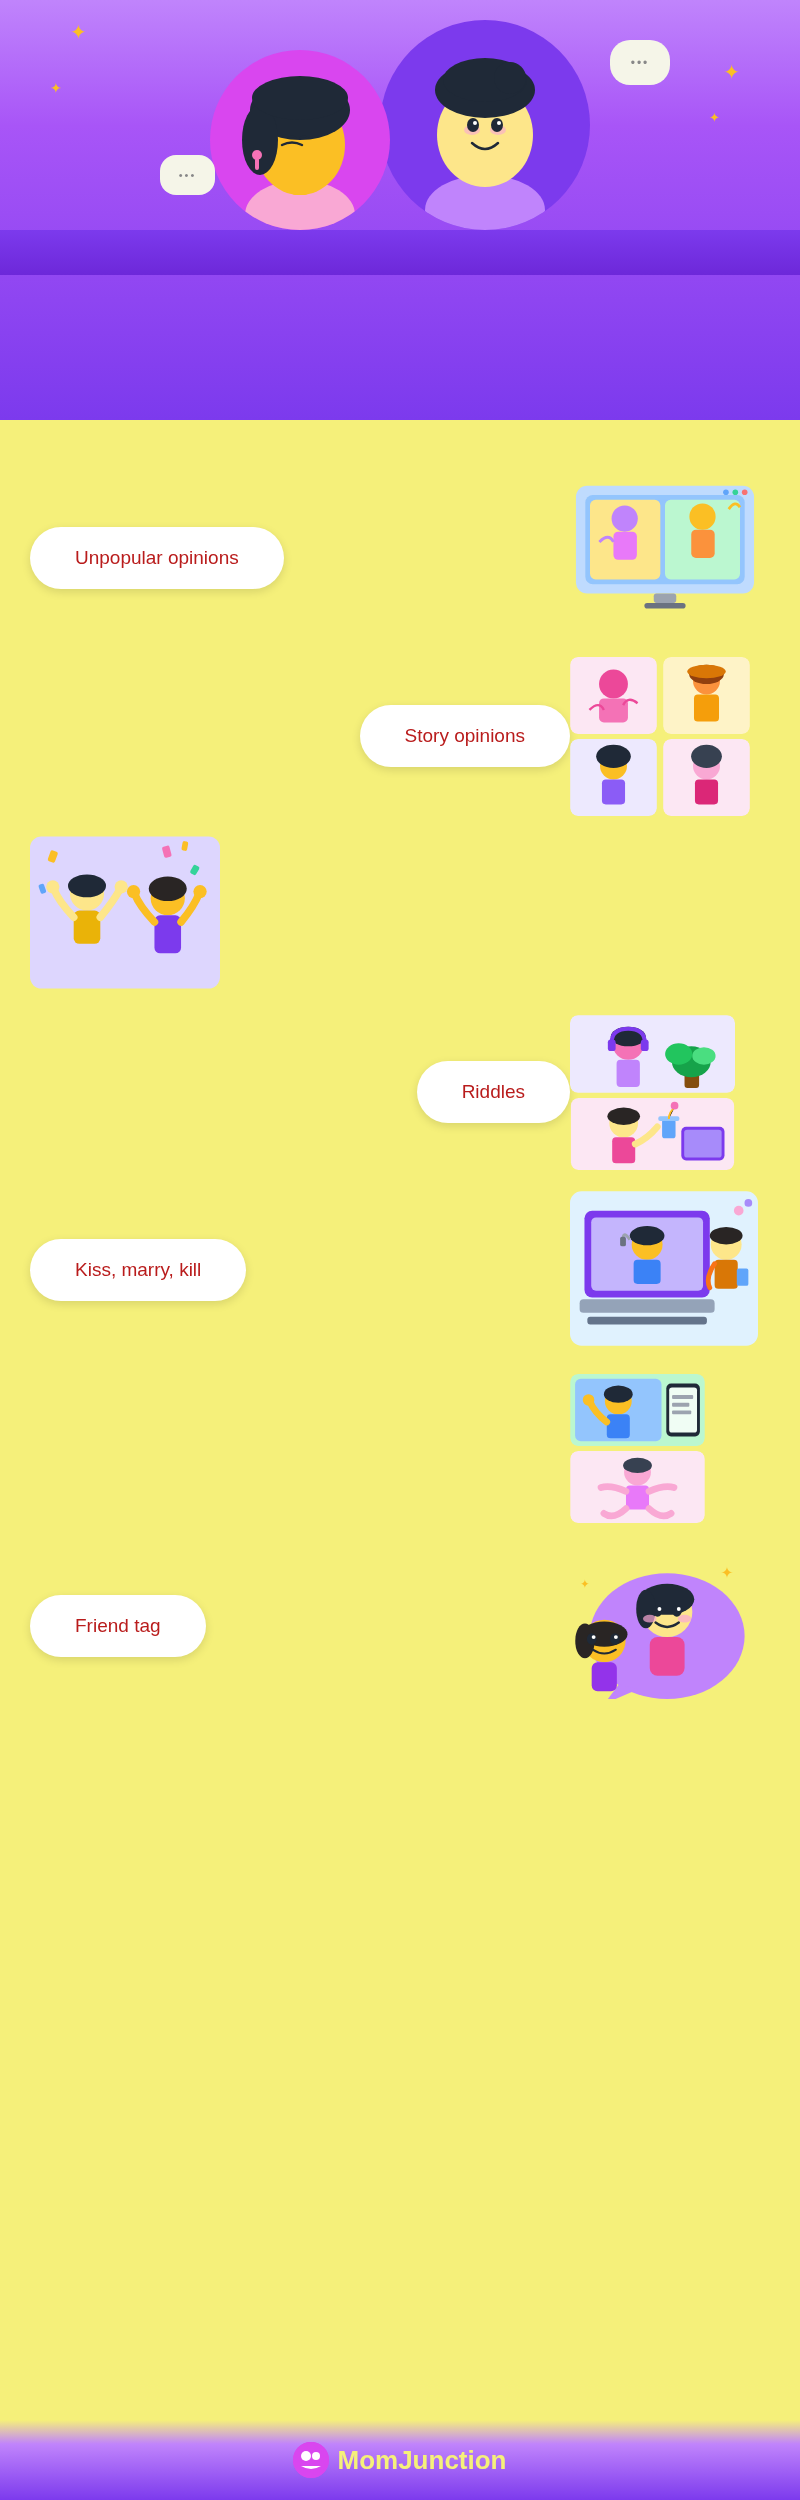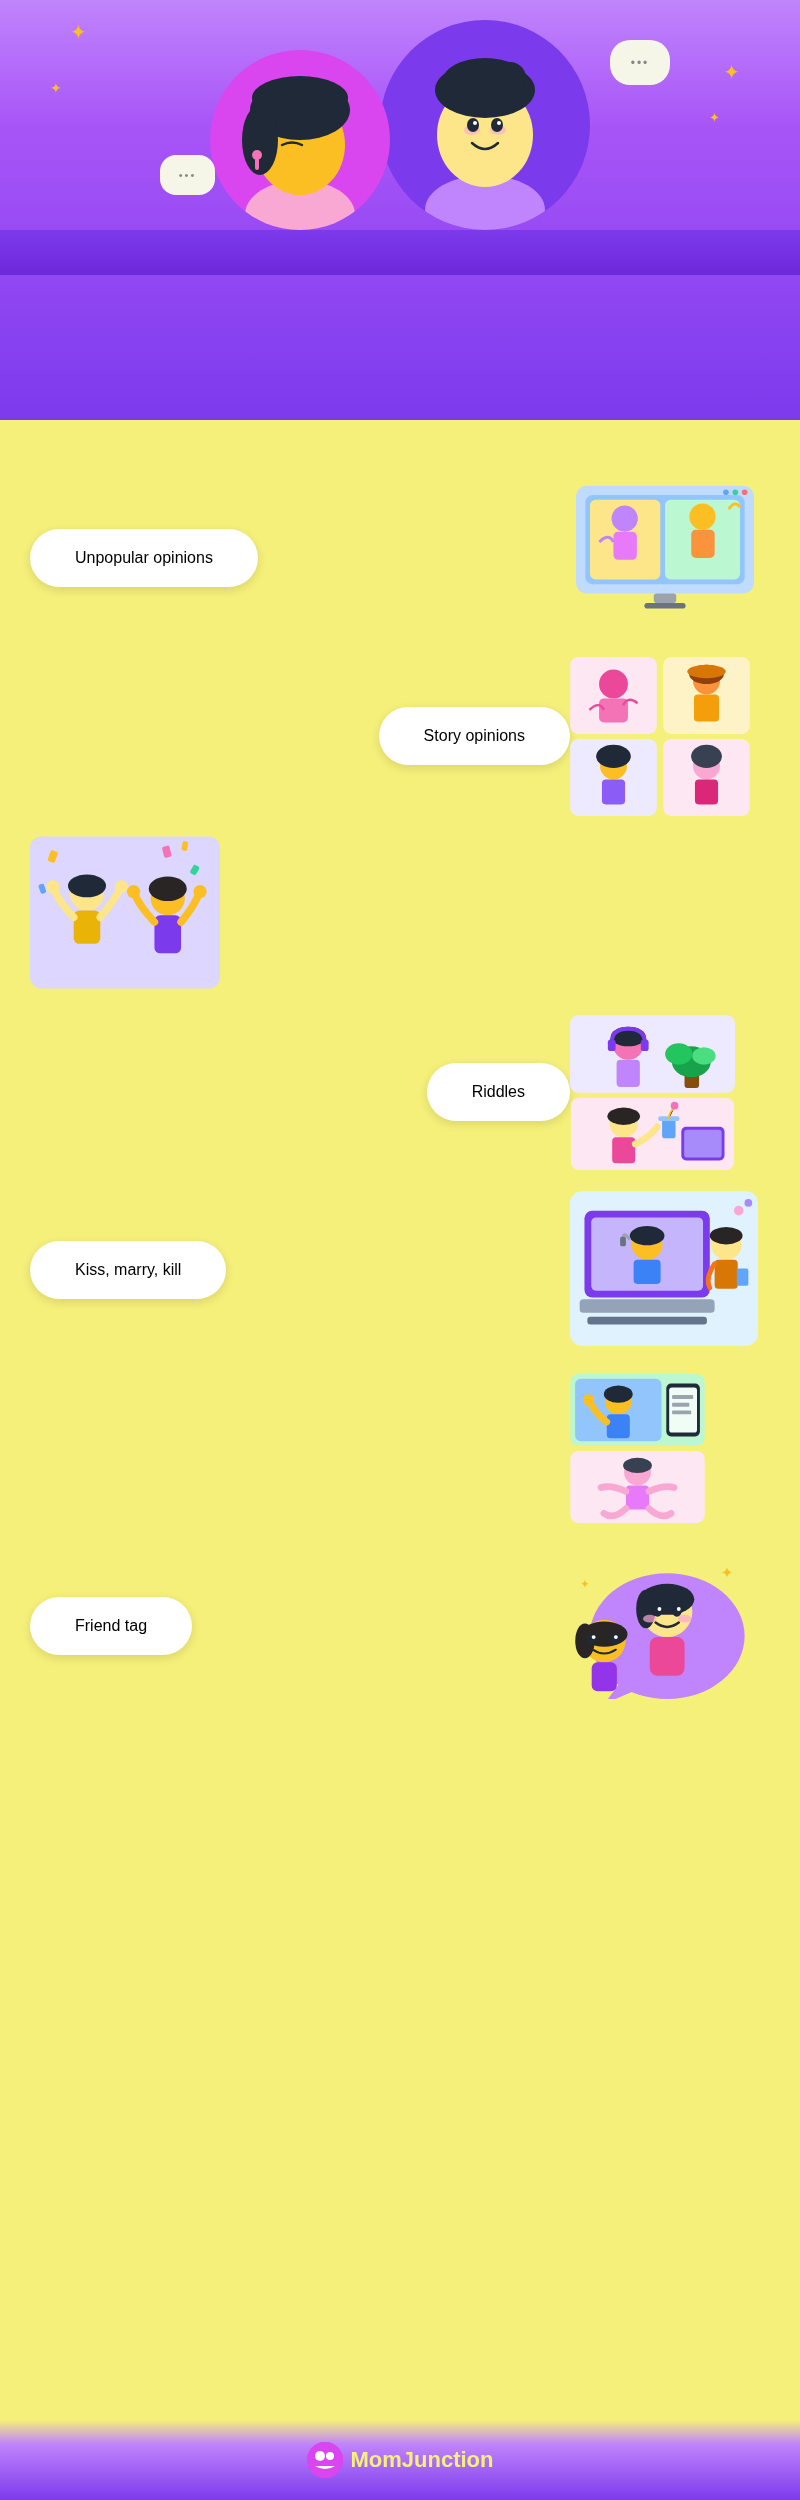--- a/index.html
+++ b/index.html
@@ -167,21 +167,21 @@
       border-radius: 50%;
       background: #d946ef;
       display: flex;
       align-items: center;
       justify-content: center;
       font-size: 18px;
     }
 
     .footer-text {
       color: white;
-      font-size: 22px;
+      font-size: 26px;
       font-weight: bold;
     }
 
     .footer-text span {
       color: #f5f07a;
     }
 
     .items-container {
       width: 100%;
       padding: 10px 30px;
@@ -218,22 +218,22 @@
 
     .item-illus {
       width: 200px;
       flex-shrink: 0;
     }
 
     .pill-btn {
       background: white;
       border-radius: 50px;
       padding: 20px 45px;
-      font-size: 16px;
-      color: #000000;
+      font-size: 19px;
+      color: #b91c1c;
       font-weight: 400;
       display: inline-block;
       box-shadow: 0 3px 10px rgba(0,0,0,0.12);
       text-align: center;
     }
   </style>
 </head>
 <body>
 
 <div class="header-section">

